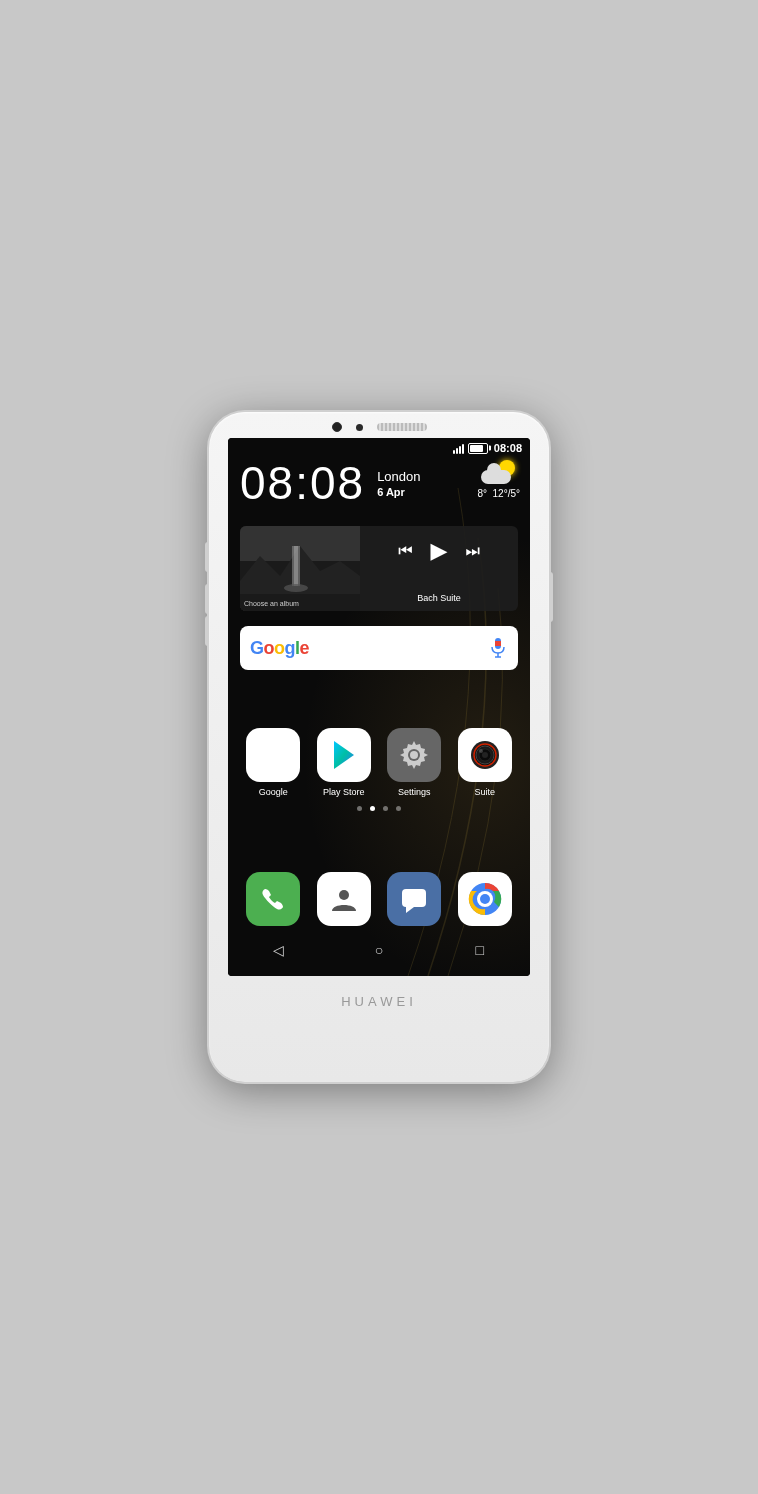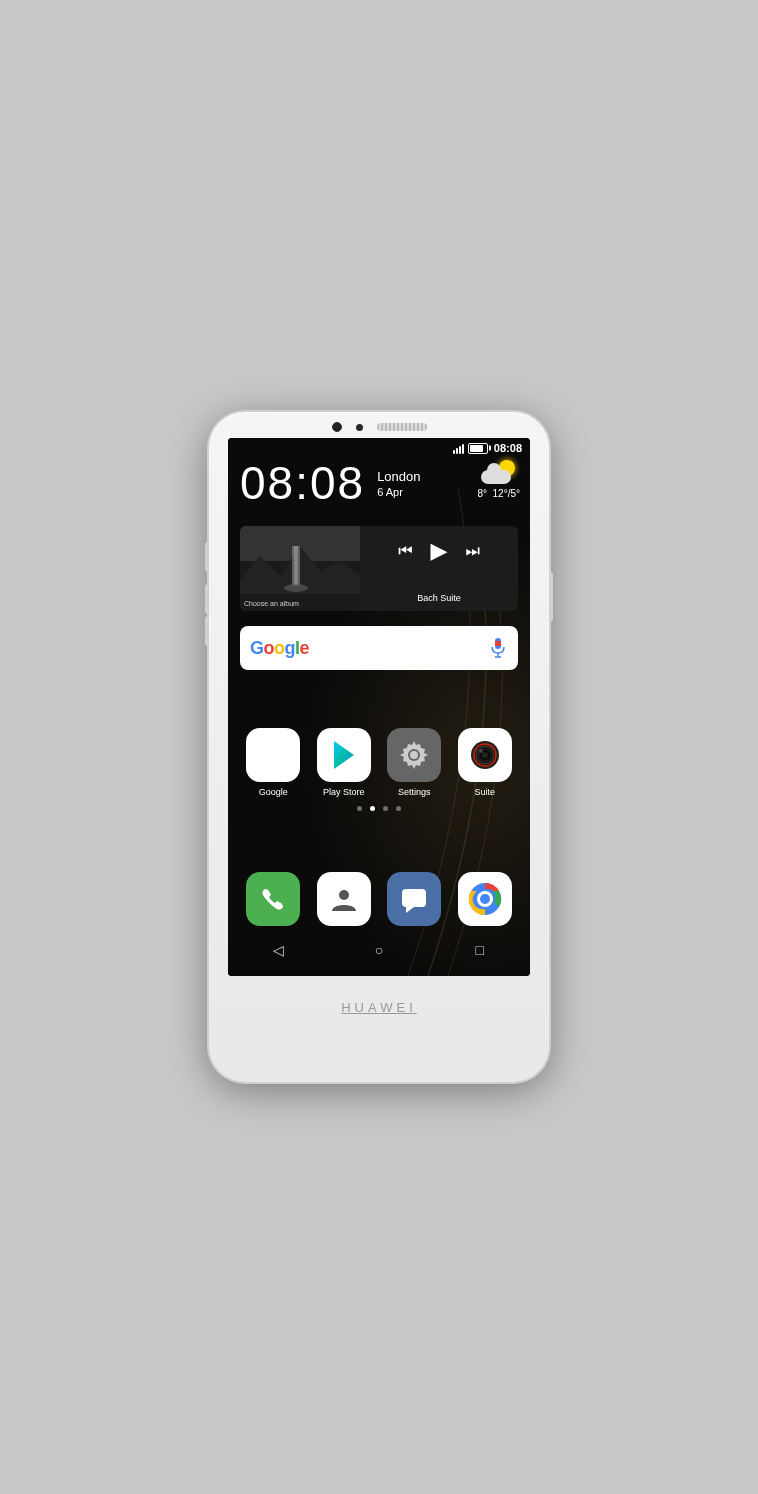--- a/index.html
+++ b/index.html
@@ -185,21 +185,21 @@
     }
 
     .clock-city {
       color: white;
       font-size: 13px;
       font-weight: 300;
     }
     .clock-date {
       color: white;
       font-size: 11px;
-      font-weight: 400;
+      font-weight: 700;
     }
 
     
     .weather-widget {
       position: absolute;
       top: 22px;
       right: 10px;
       display: flex;
       flex-direction: column;
       align-items: center;
@@ -488,22 +488,21 @@
       flex-direction: column;
       align-items: center;
       padding: 8px 0 12px;
     }
 
     .huawei-label {
       color: #999;
       font-size: 13px;
       letter-spacing: 4px;
       font-weight: 300;
-      margin-top: 16px;
-      text-decoration: underline;
+      margin-top: 10px;
     }
 
     
     .screen-decoration {
       position: absolute;
       top: 0; left: 0; right: 0; bottom: 0;
       pointer-events: none;
       overflow: hidden;
     }
   </style>

